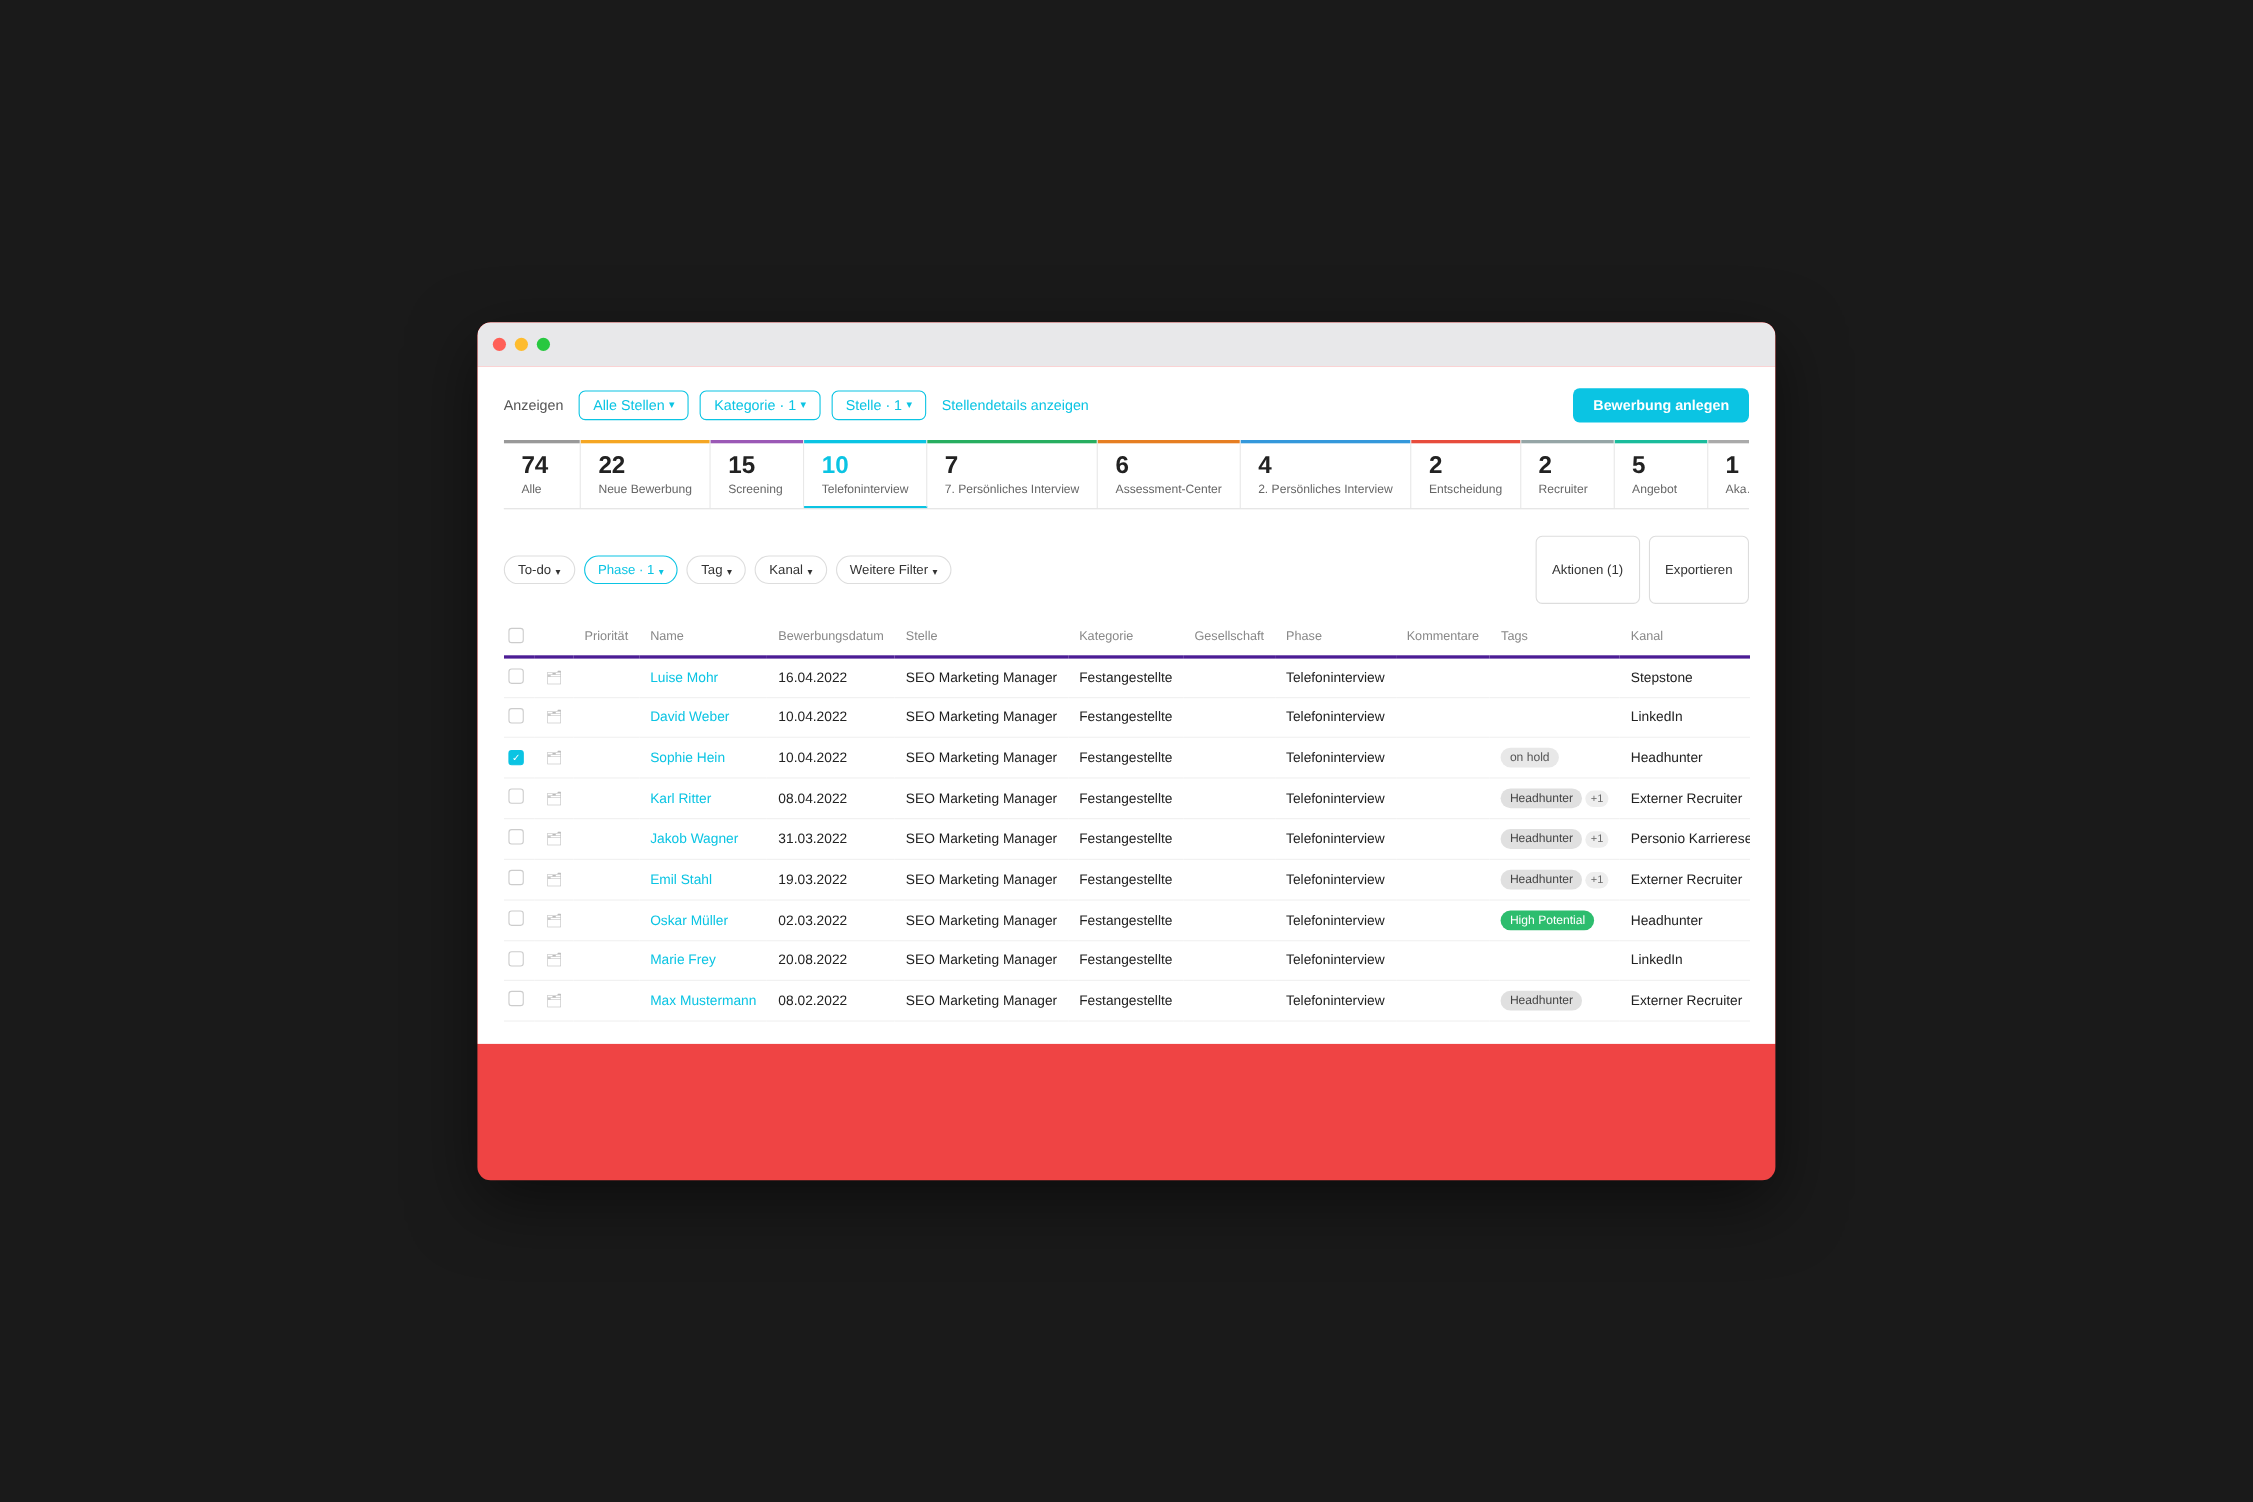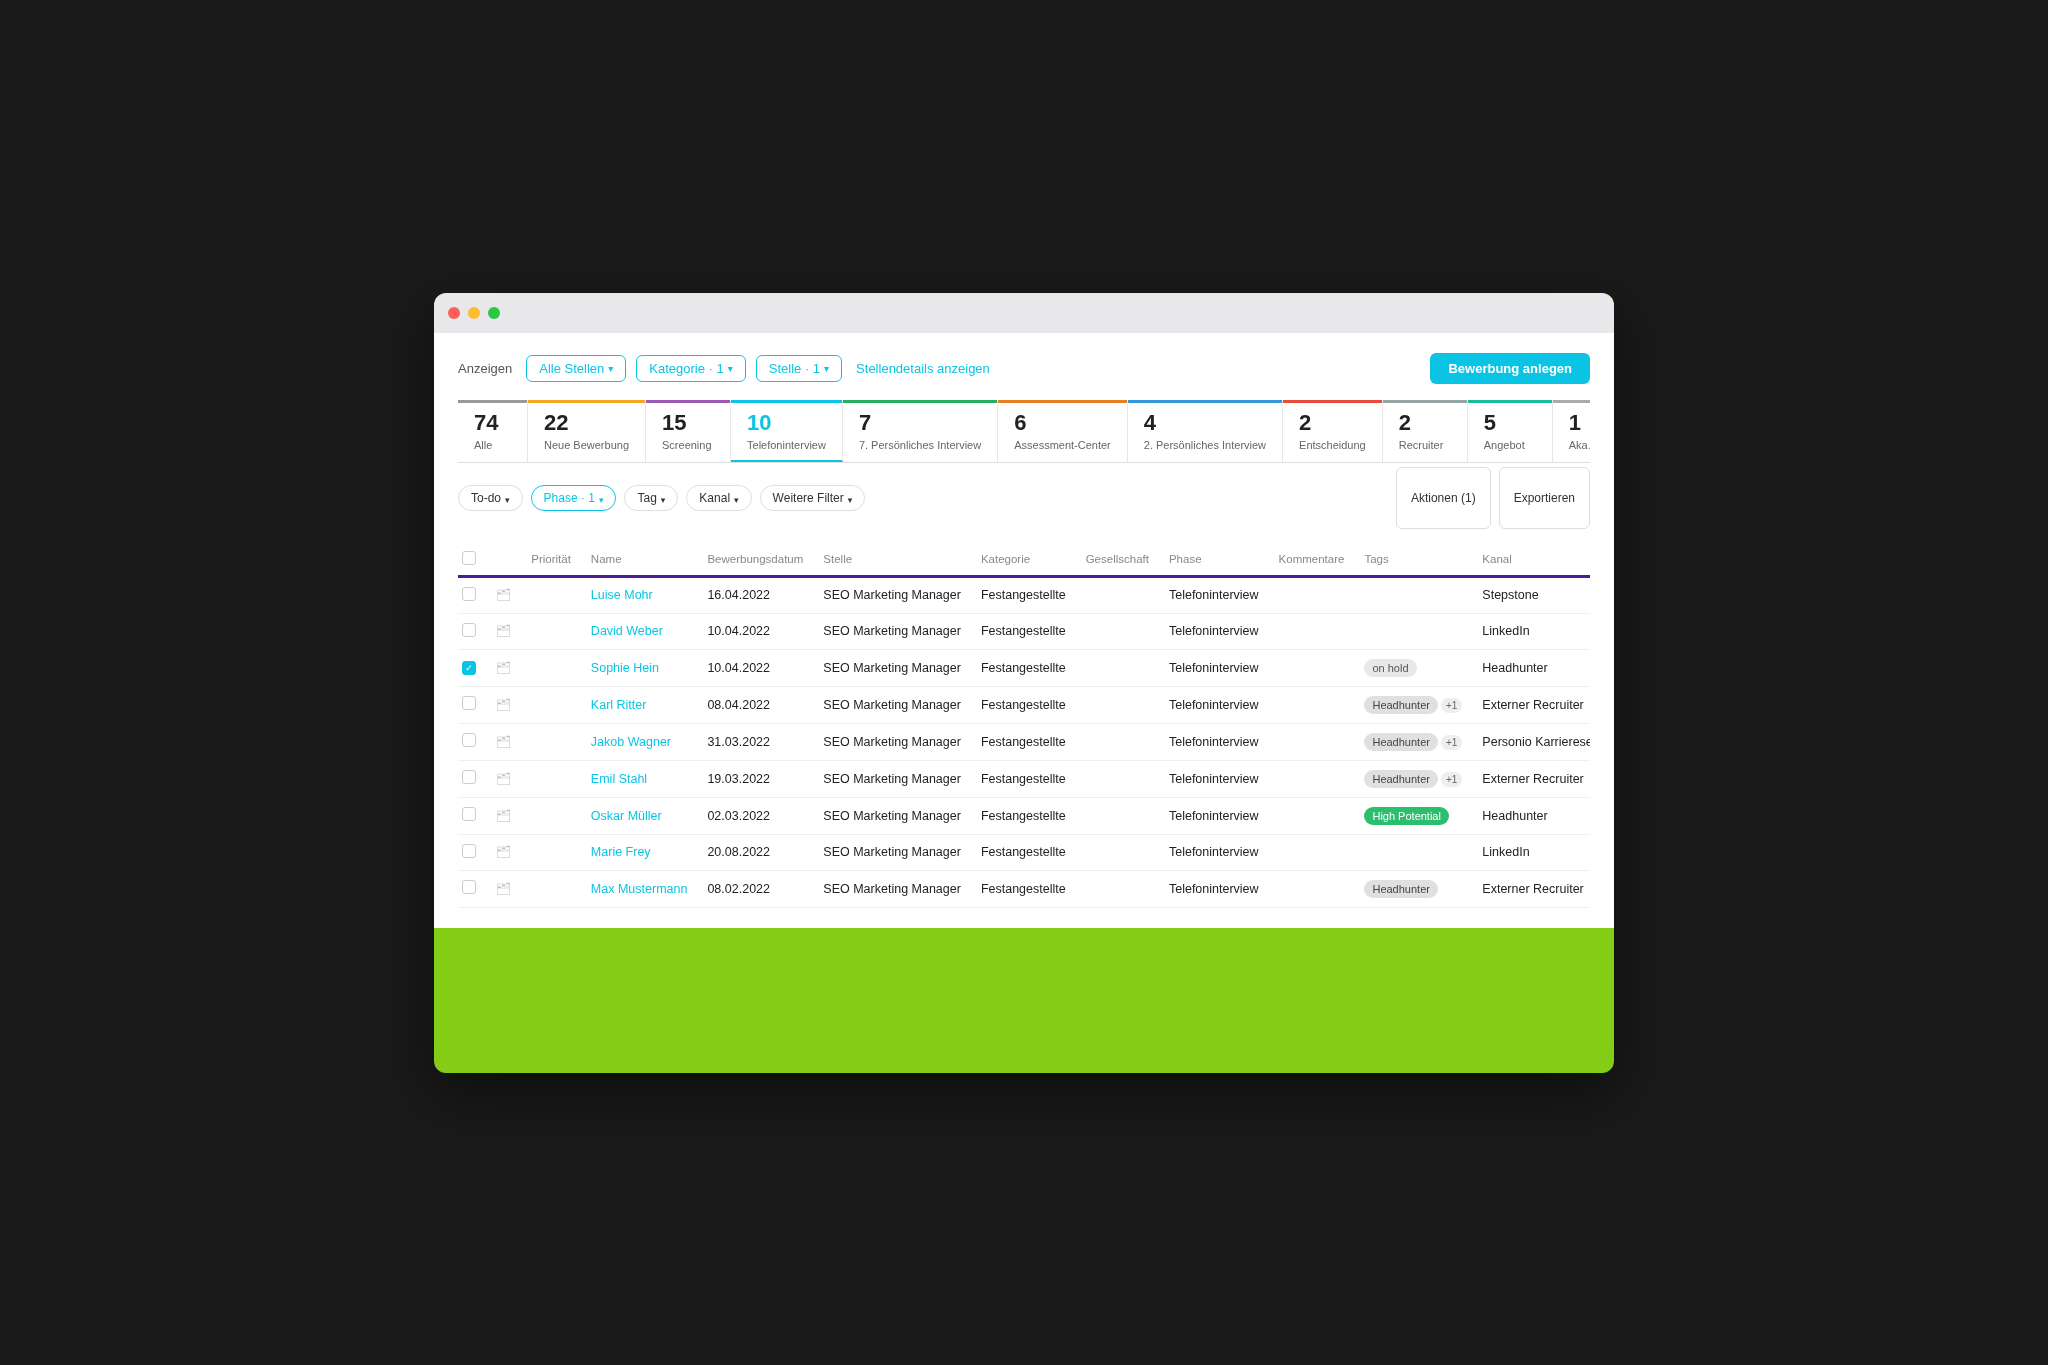--- a/index.html
+++ b/index.html
@@ -5,21 +5,21 @@
     * { box-sizing: border-box; margin: 0; padding: 0; }
     body {
       background: #1a1a1a;
       display: flex;
       justify-content: center;
       align-items: center;
       min-height: 100vh;
       font-family: -apple-system, BlinkMacSystemFont, 'Segoe UI', Helvetica, Arial, sans-serif;
     }
     .window {
-      background: #84cc16;
+      background: #ef4444;
       border-radius: 12px;
       width: 1180px;
       min-height: 780px;
       overflow: hidden;
       box-shadow: 0 20px 60px rgba(0,0,0,0.5);
     }
     .title-bar {
       background: #e8e8ea;
       height: 40px;
       display: flex;
@@ -83,21 +83,21 @@
       border-radius: 6px;
       padding: 8px 18px;
       font-size: 13px;
       font-weight: 600;
       cursor: pointer;
     }
     
     .phase-tabs {
       display: flex;
       border-bottom: 1px solid #e0e0e0;
-      margin-bottom: 4px;
+      margin-bottom: 24px;
       overflow: hidden;
     }
     .phase-tab {
       flex: 0 0 auto;
       padding: 10px 16px 8px;
       border-right: 1px solid #e8e8e8;
       cursor: pointer;
       position: relative;
       min-width: 85px;
     }

